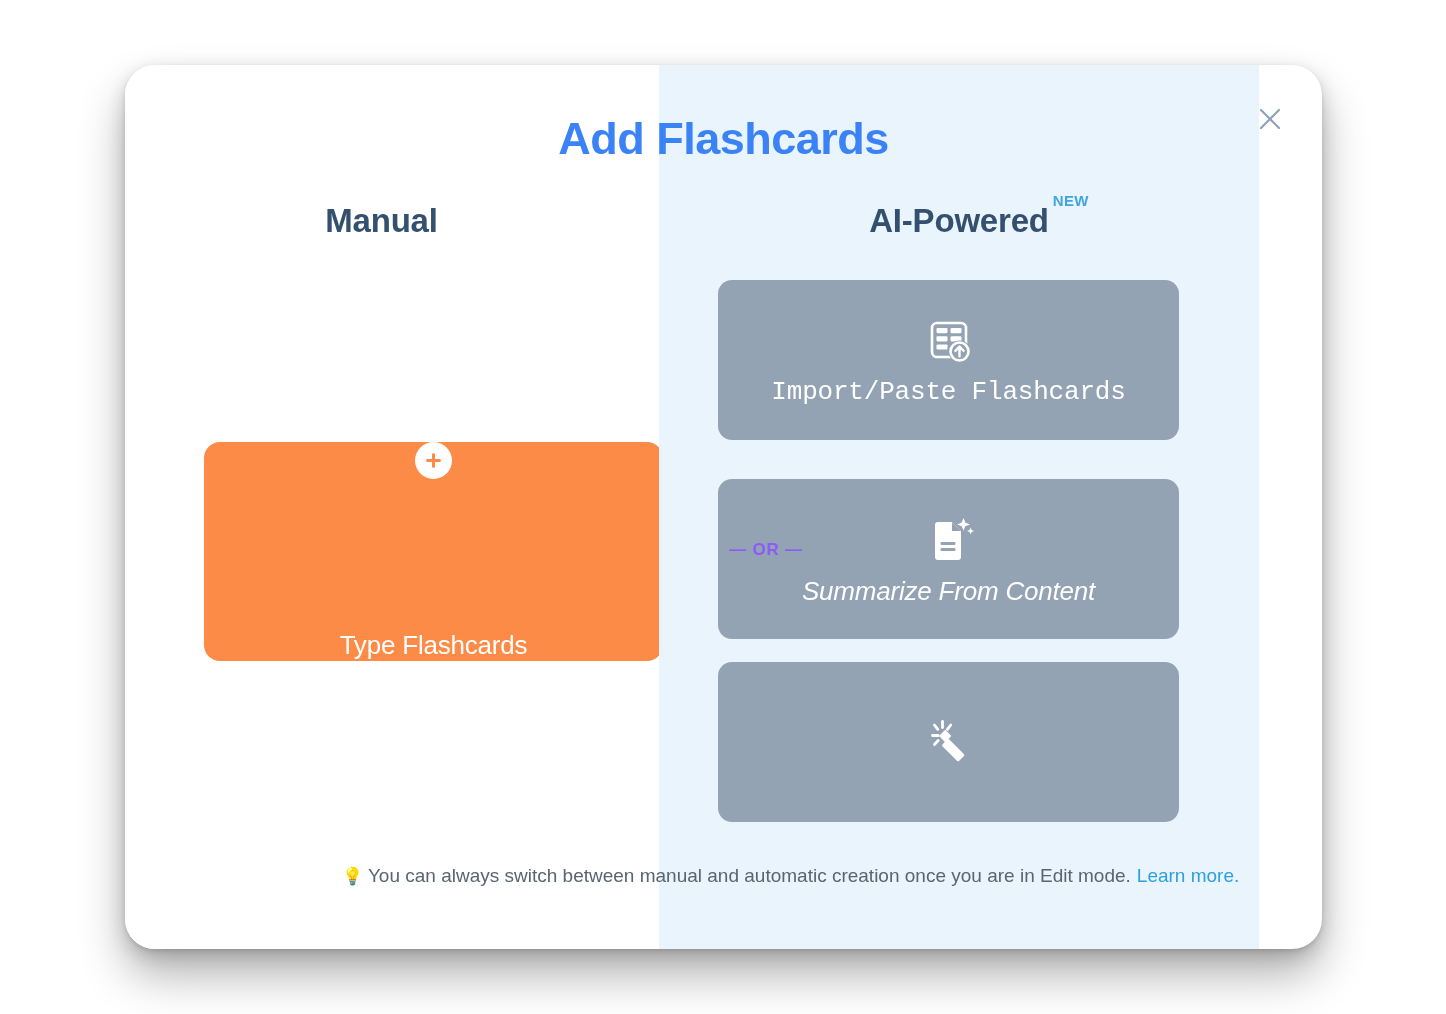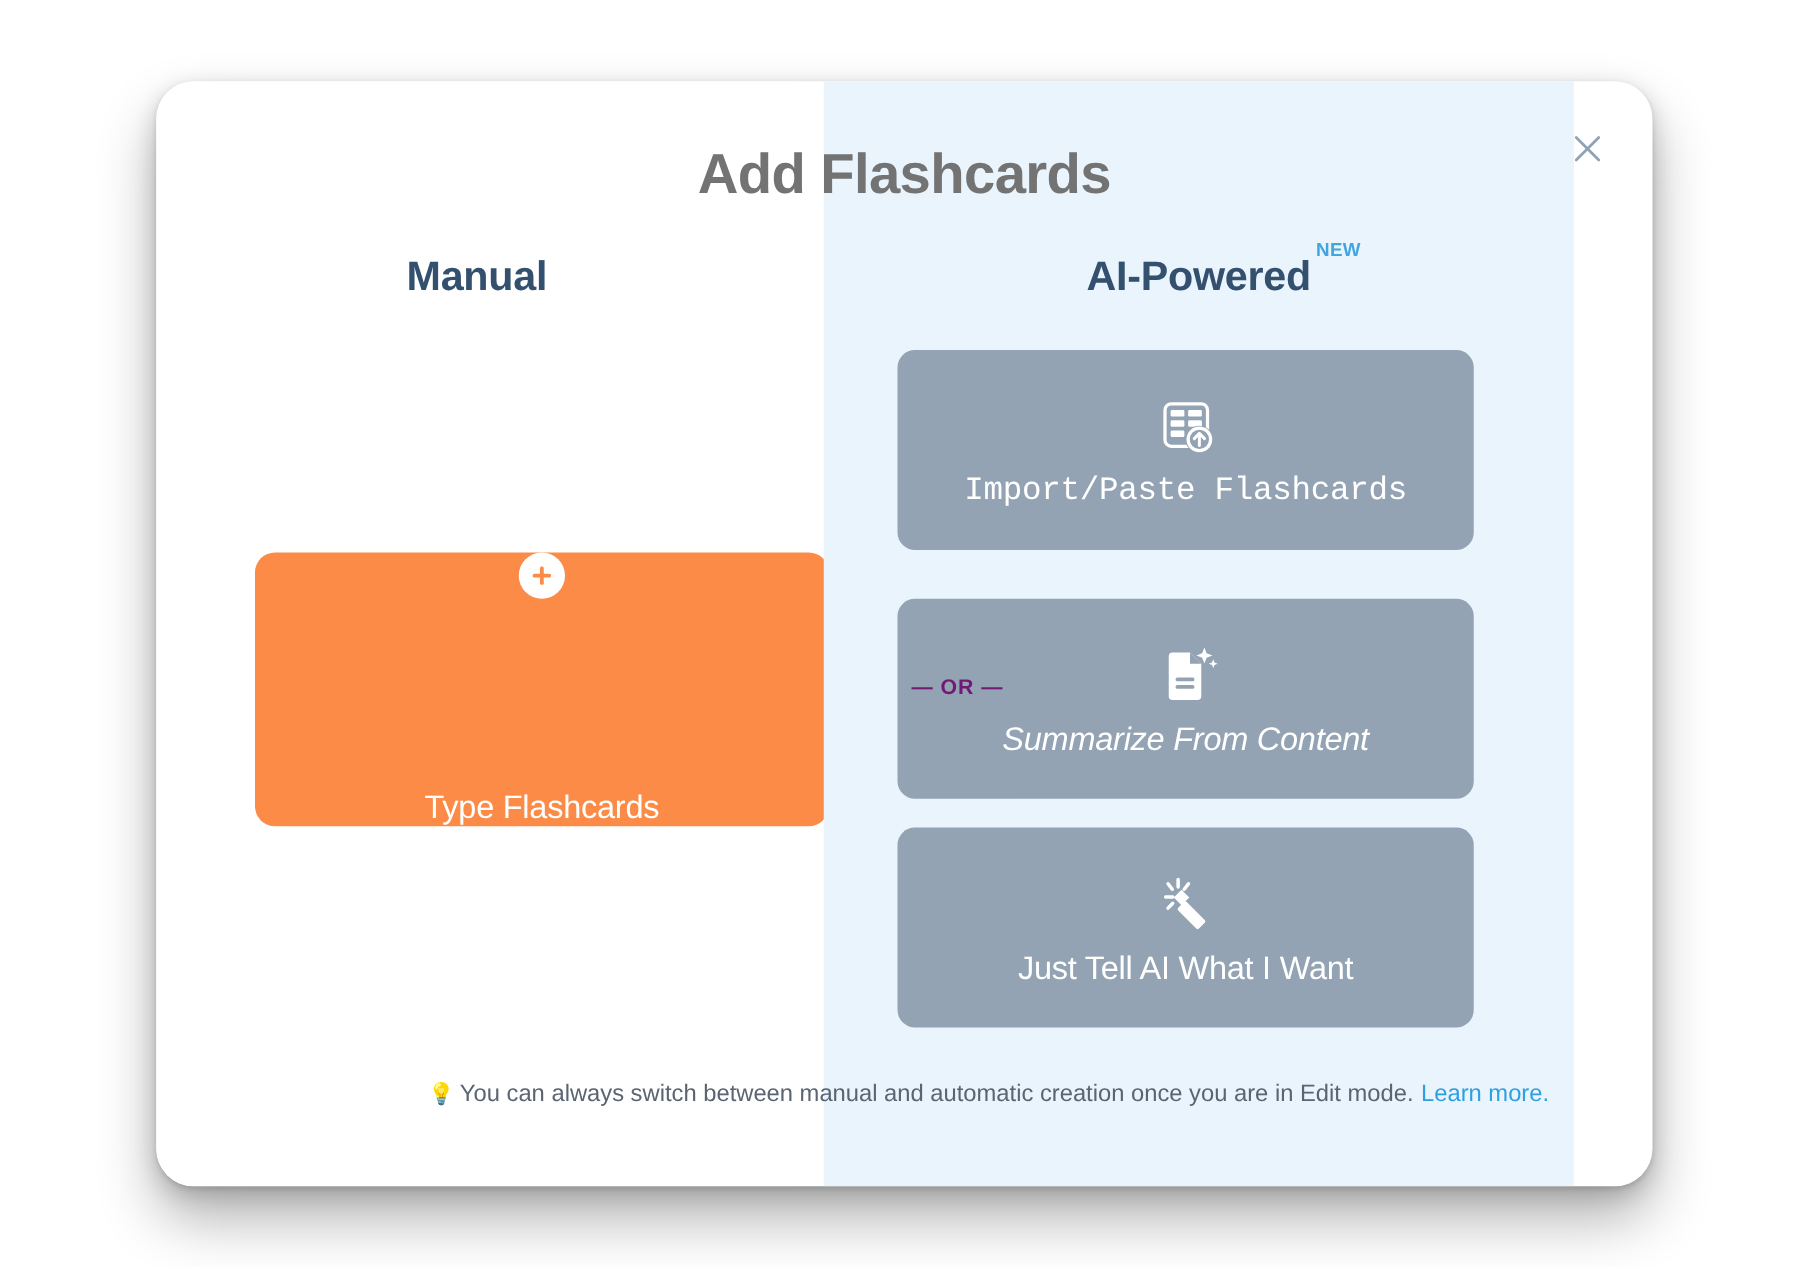--- a/index.html
+++ b/index.html
@@ -53,21 +53,21 @@
   
   .modal-title {
     position: absolute;
     left: 0;
     top: 48px;
     width: 1197px;
     text-align: center;
     font-size: 45px;
     font-weight: bold;
     letter-spacing: -0.5px;
-    color: #737373;
+    color: #3b82f6;
     z-index: 5;
   }
 
   
   .close-btn {
     position: absolute;
     right: 30px;
     top: 32px;
     width: 44px;
     height: 44px;
@@ -140,21 +140,21 @@
     position: absolute;
     left: 595px;
     top: 470px;
     width: 92px;
     height: 30px;
     display: flex;
     align-items: center;
     justify-content: center;
     font-size: 17px;
     font-weight: bold;
-    color: #701a75;
+    color: #8b5cf6;
     letter-spacing: 0.8px;
     z-index: 7;
     white-space: nowrap;
   }
 
   
   .ai-btn {
     position: absolute;
     left: 59px;
     width: 461px;
@@ -278,21 +278,20 @@
               <line x1="21.5" y1="7.5" x2="21.5" y2="13.5"></line>
               <line x1="13.4" y1="11" x2="16.8" y2="15.4"></line>
               <line x1="29.8" y1="11" x2="26.4" y2="15.4"></line>
               <line x1="11.5" y1="21.5" x2="17.2" y2="21.5"></line>
               <line x1="13.4" y1="30.5" x2="17.2" y2="26.6"></line>
             </g>
             <path d="M24.2 15.8 L30.4 22 L24.2 28.2 L18 22 Z" fill="#ffffff"></path>
             <rect x="27.2" y="24.5" width="9.6" height="23.5" rx="1.6" transform="rotate(-45 32 36)" fill="#ffffff"></rect>
           </svg>
         </span>
-        <span class="ai-label">Just Tell AI What I Want</span>
       </button>
 
     </div>
 
     <div class="modal-title">Add Flashcards</div>
 
     <div class="close-btn">
       <svg width="30" height="30" viewBox="0 0 30 30" aria-hidden="true">
         <line x1="6" y1="6" x2="24" y2="24" stroke="#8fa3b8" stroke-width="2.2" stroke-linecap="round"></line>
         <line x1="24" y1="6" x2="6" y2="24" stroke="#8fa3b8" stroke-width="2.2" stroke-linecap="round"></line>

